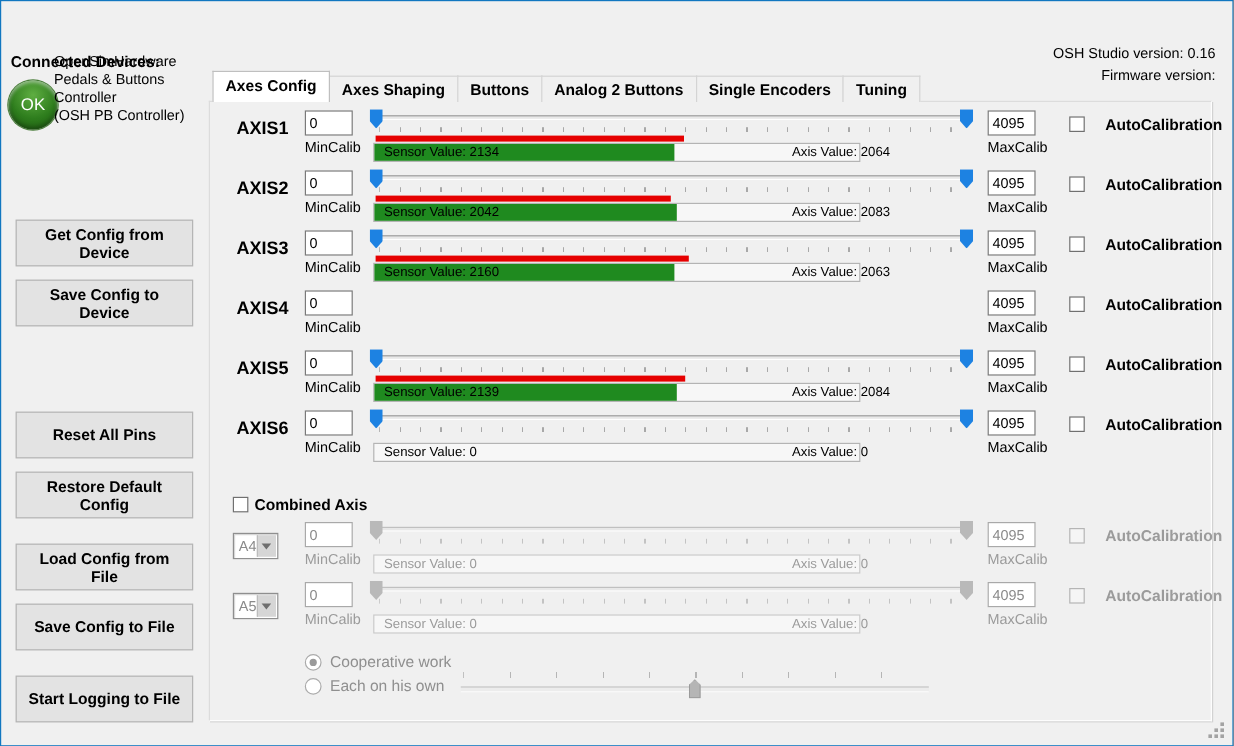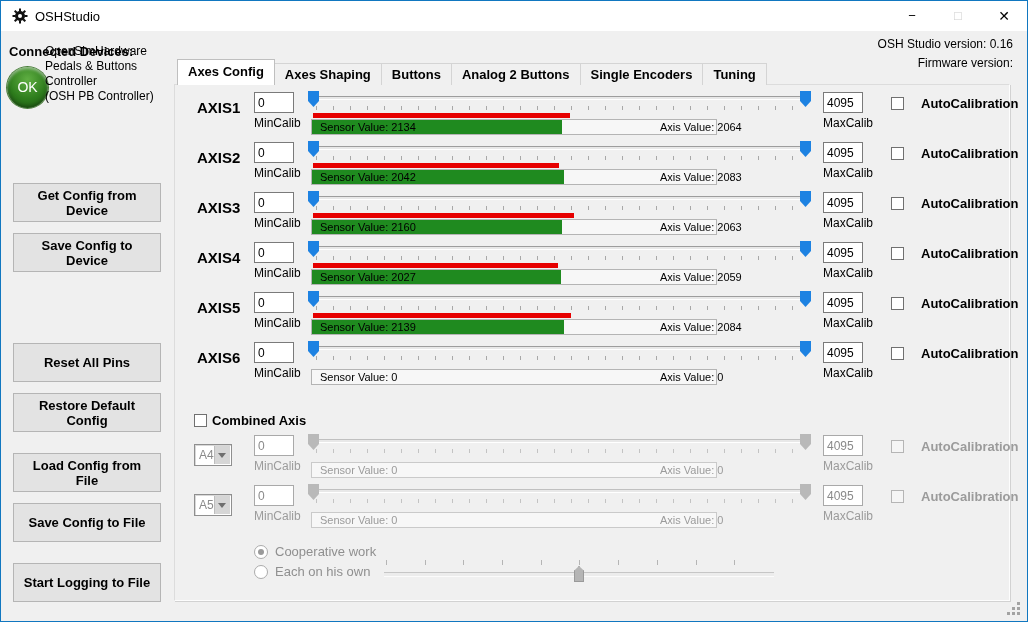--- a/index.html
+++ b/index.html
@@ -116,42 +116,20 @@
   .grip span{
     position:absolute;width:3px;height:3px;background:#a3a3a3;left:11px;top:11px;
     box-shadow:0 0 0 0 #a3a3a3, -5px 0 0 0 #a3a3a3, -10px 0 0 0 #a3a3a3, 0 -5px 0 0 #a3a3a3, -5px -5px 0 0 #a3a3a3, 0 -10px 0 0 #a3a3a3;
   }
 </style>
 </head>
 <body>
 
 <div class="window" style="--accent: #1d82e2; --green: #1f8a1f; --red: #e60000; --winborder: #1177c0;">
 
-  <div class="titlebar">
-    <svg class="app-icon" viewBox="0 0 16 16">
-      <g fill="#111">
-        <circle cx="8" cy="8" r="5"></circle>
-        <g>
-          <rect x="7" y="0.5" width="2" height="3"></rect>
-          <rect x="7" y="0.5" width="2" height="3" transform="rotate(45 8 8)"></rect>
-          <rect x="7" y="0.5" width="2" height="3" transform="rotate(90 8 8)"></rect>
-          <rect x="7" y="0.5" width="2" height="3" transform="rotate(135 8 8)"></rect>
-          <rect x="7" y="0.5" width="2" height="3" transform="rotate(180 8 8)"></rect>
-          <rect x="7" y="0.5" width="2" height="3" transform="rotate(225 8 8)"></rect>
-          <rect x="7" y="0.5" width="2" height="3" transform="rotate(270 8 8)"></rect>
-          <rect x="7" y="0.5" width="2" height="3" transform="rotate(315 8 8)"></rect>
-        </g>
-      </g>
-      <circle cx="8" cy="8" r="2" fill="#fff"></circle>
-    </svg>
-    <div class="title-text">OSHStudio</div>
-    <div class="cap-btn cap-min">−</div>
-    <div class="cap-btn cap-max">□</div>
-    <div class="cap-btn cap-close">✕</div>
-  </div>
 
   <div class="connected-label">Connected Devices:</div>
   <div class="ok-badge">OK</div>
   <div class="device-name">OpenSimHardware
 Pedals &amp; Buttons
 Controller
 (OSH PB Controller)</div>
   <div>
       <button class="side-btn" style="top: 182px;">Get Config from Device</button>
       <button class="side-btn" style="top: 232px;">Save Config to Device</button>
@@ -245,32 +223,20 @@
     <div class="autocal">
       <span class="checkbox"></span>
       <span class="autocal-label">AutoCalibration</span>
     </div>
   </div>
 
   <div class="axis-row" style="top: 238px;">
     <div class="axis-name">AXIS4</div>
     <input class="win-input min-input" value="0" style="">
     <div class="calib-label min-label">MinCalib</div>
-    <div class="slider">
-      <div class="groove"></div>
-      <div class="handle handle-l"></div>
-      <div class="handle handle-r"></div>
-      <div class="ticks"></div>
-      <div class="redbar" style="width: 245px;"></div>
-      <div class="progress">
-        <div class="fill" style="width: 249px;"></div>
-        <div class="bar-text sensor-text">Sensor Value: 2027</div>
-        <div class="bar-text axis-text">Axis Value: 2059</div>
-      </div>
-    </div>
     <input class="win-input max-input" value="4095" style="">
     <div class="calib-label max-label">MaxCalib</div>
     <div class="autocal">
       <span class="checkbox"></span>
       <span class="autocal-label">AutoCalibration</span>
     </div>
   </div>
 
   <div class="axis-row" style="top: 288px; padding-left: 44px;">
     <div class="axis-name">AXIS5</div>

